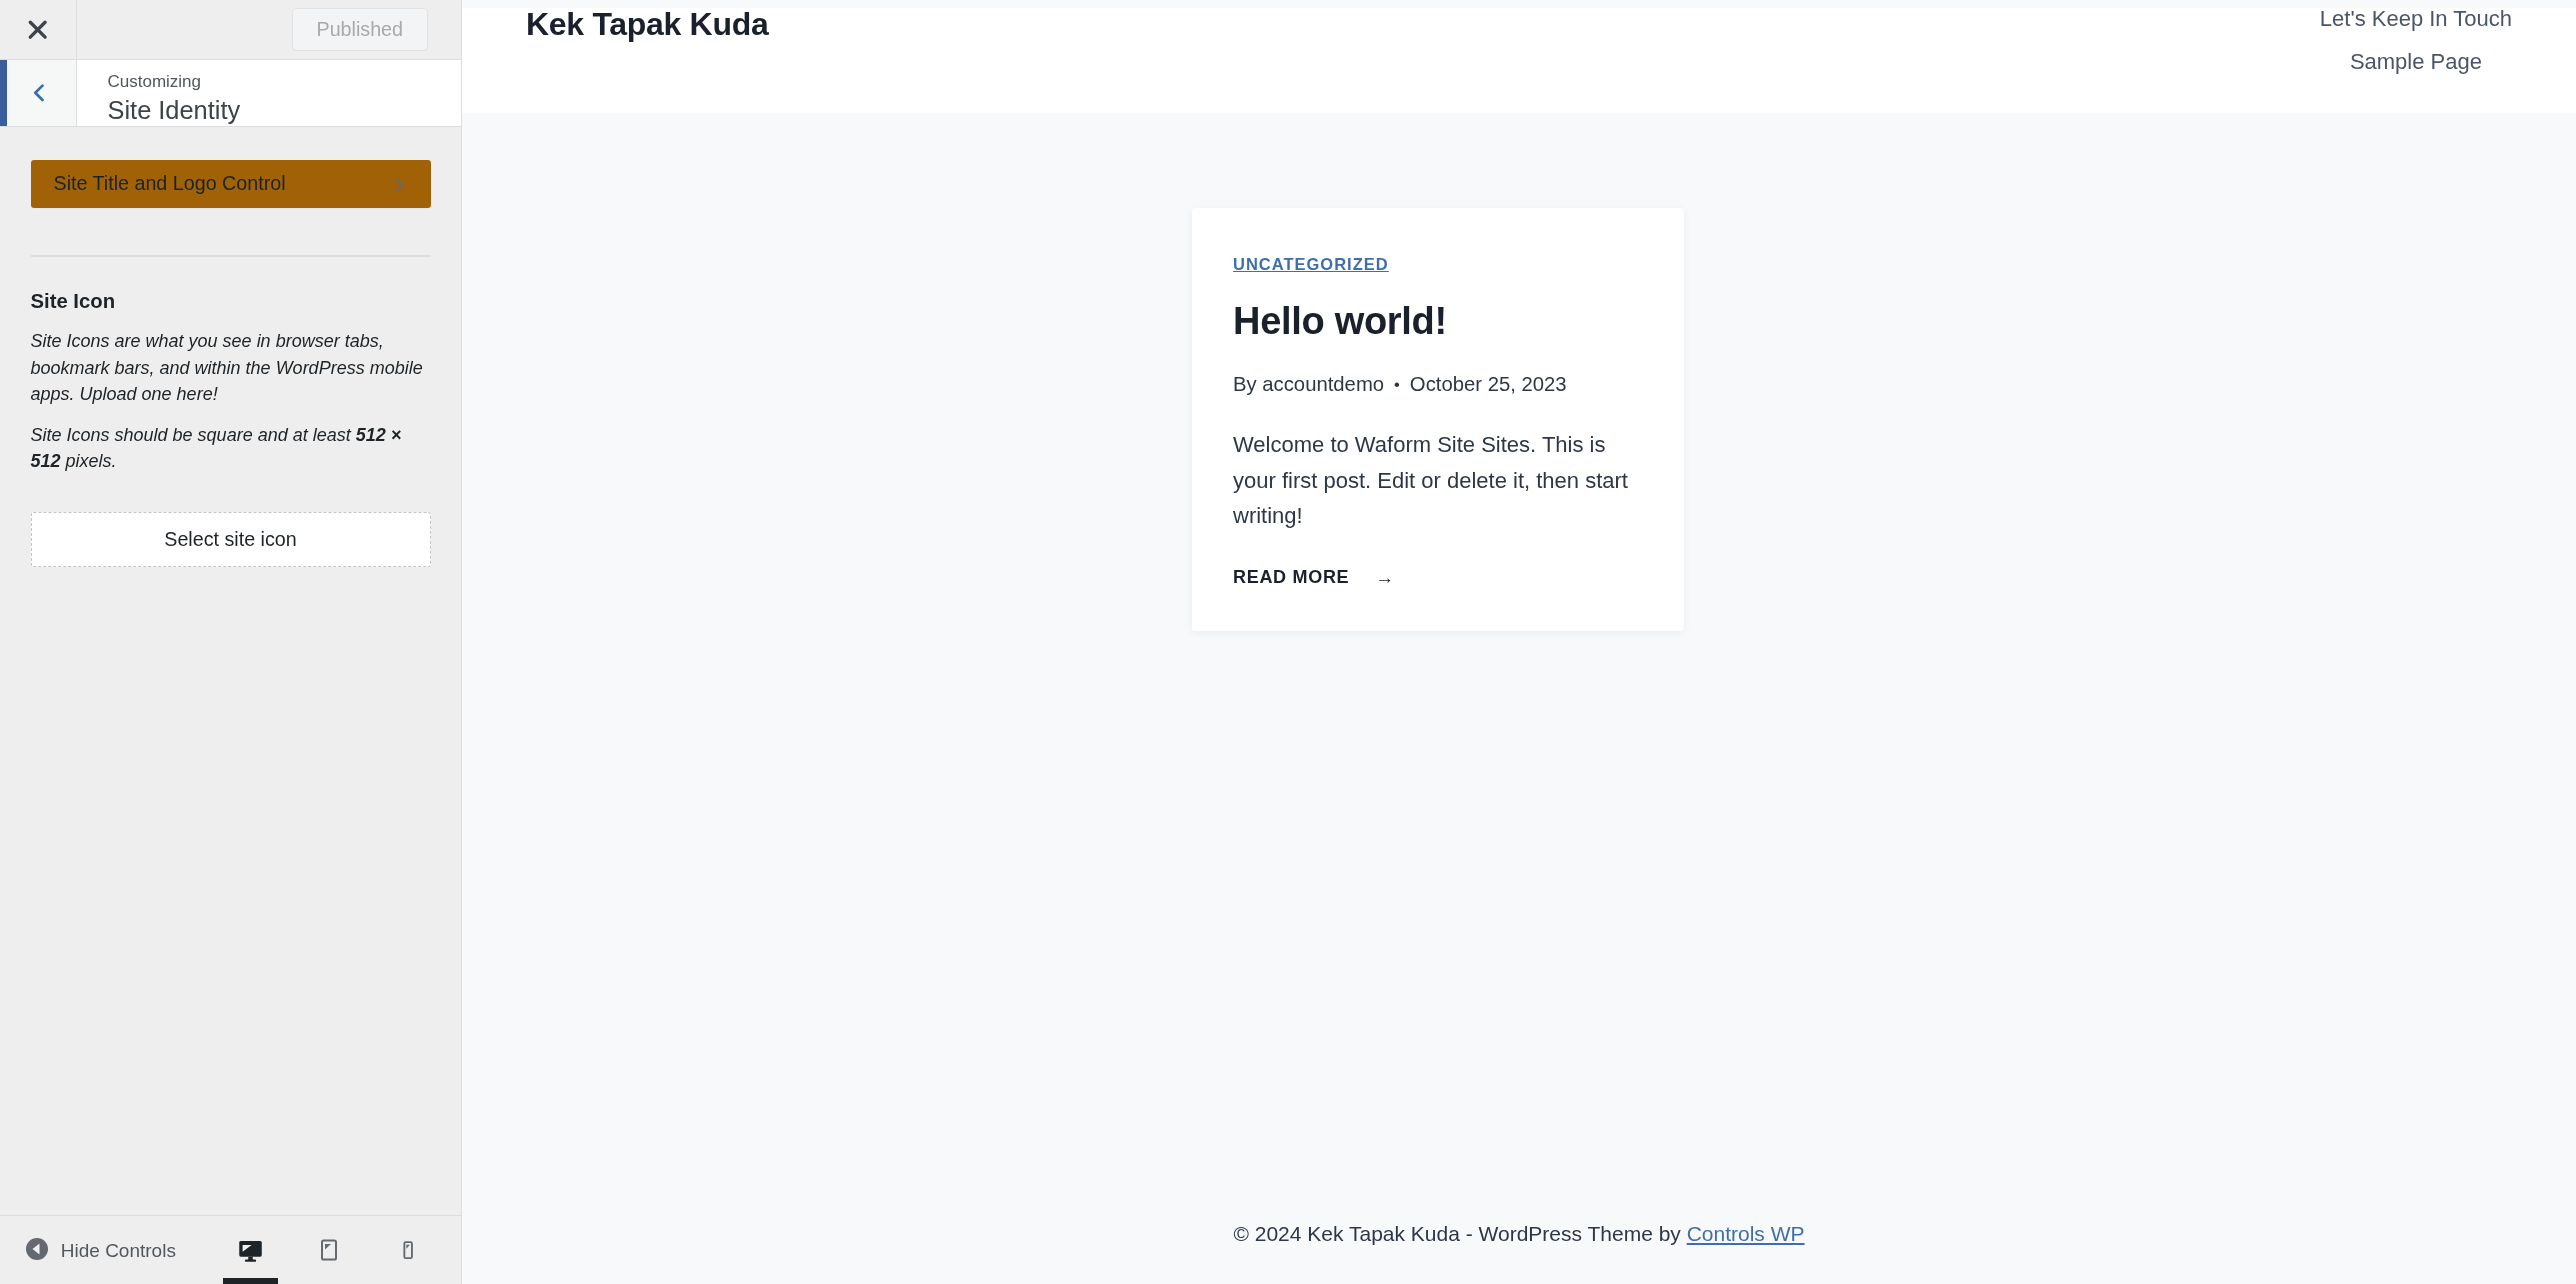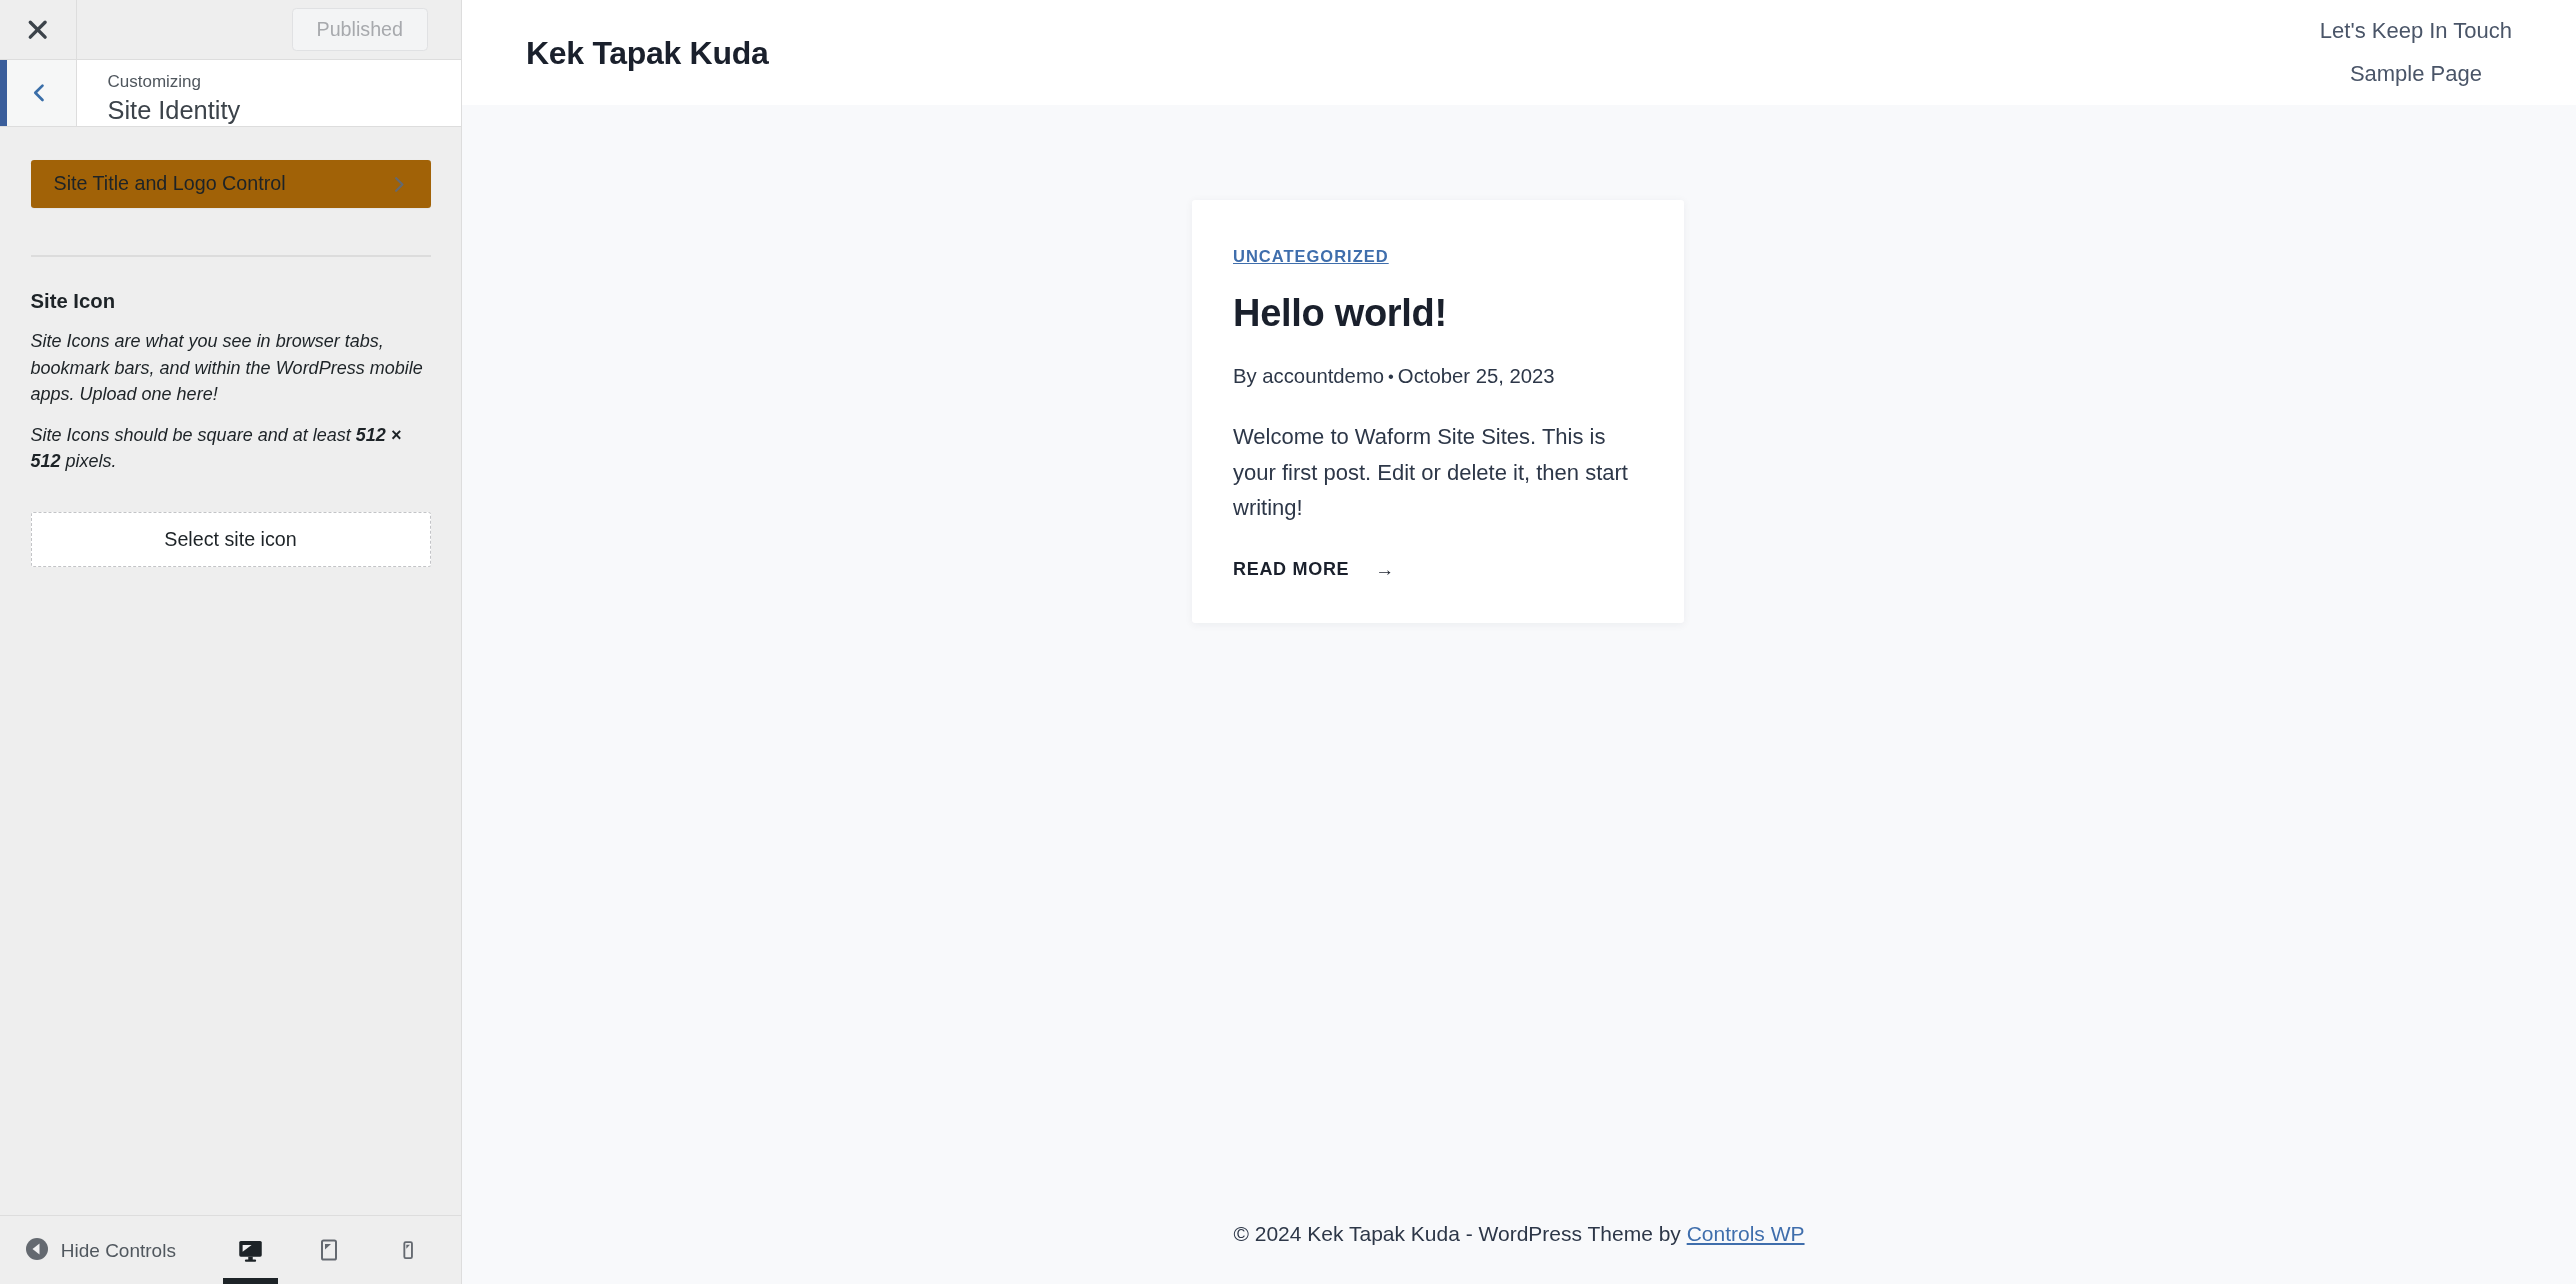--- a/index.html
+++ b/index.html
@@ -228,22 +228,22 @@
     flex-direction: column;
     overflow: hidden;
     position: relative;
   }
 
   .pv-header {
     height: 105px;
     flex: 0 0 105px;
     background: #ffffff;
     display: flex;
-    align-items: center;
     padding: 0 64px 0 64px;
+    margin-top: 8px;
   }
   .pv-site-title {
     font-size: 32px;
     font-weight: bold;
     color: #1a202c;
     letter-spacing: -0.3px;
     line-height: 1;
     cursor: pointer;
   }
   .pv-nav {
@@ -293,21 +293,21 @@
     letter-spacing: -0.3px;
     cursor: pointer;
   }
   .pv-meta {
     margin-top: 30.5px;
     font-size: 20.3px;
     color: #2d3748;
     line-height: 1;
     display: flex;
     align-items: center;
-    gap: 4px;
+    gap: 10px;
   }
   .pv-meta .sep { color: #2d3748; font-size: 16.5px; }
   .pv-excerpt {
     margin-top: 33px;
     font-size: 22px;
     color: #2d3748;
     line-height: 1.62;
   }
   .pv-readmore {
     margin-top: 34px;

